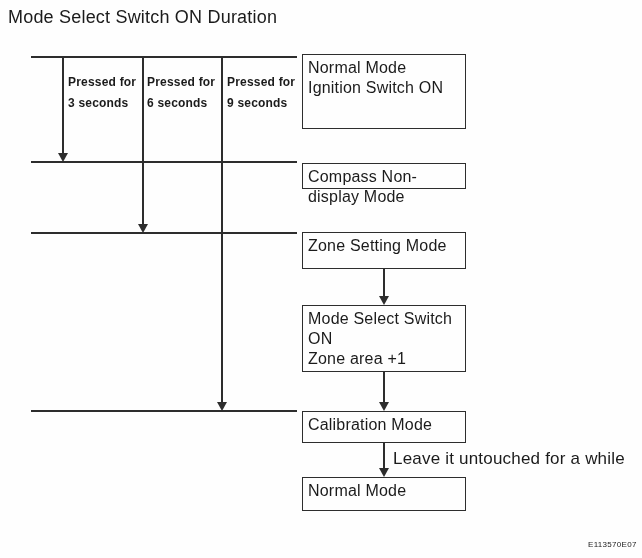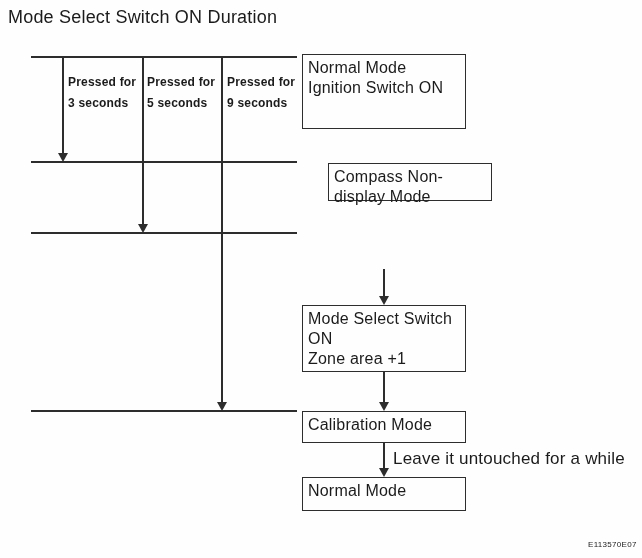--- a/index.html
+++ b/index.html
@@ -77,36 +77,39 @@
 
   <div class="vline" style="left:221px;top:56px;height:346px;"></div>
   <div class="arrowhead" style="left:217px;top:402px;"></div>
 
   <div class="press-label" style="left:68px;top:72px;">
     <div>Pressed for</div>
     <div>3 seconds</div>
   </div>
   <div class="press-label" style="left:147px;top:72px;">
     <div>Pressed for</div>
-    <div>5 seconds</div>
+    <div>6 seconds</div>
   </div>
   <div class="press-label" style="left:227px;top:72px;">
     <div>Pressed for</div>
     <div>9 seconds</div>
   </div>
 
   <div class="fbox" style="top:54px;height:75px;">
     <div>Normal Mode</div>
     <div>Ignition Switch ON</div>
   </div>
 
-  <div class="fbox" style="top:163px;height:38px;margin-left:26px;">
+  <div class="fbox" style="top:163px;height:26px;">
     <div>Compass Non-display Mode</div>
   </div>
 
+  <div class="fbox" style="top:232px;height:37px;">
+    <div>Zone Setting Mode</div>
+  </div>
 
   <div class="fbox" style="top:305px;height:67px;">
     <div>Mode Select Switch ON</div>
     <div>Zone area +1</div>
   </div>
 
   <div class="fbox" style="top:411px;height:32px;">
     <div>Calibration Mode</div>
   </div>
 

